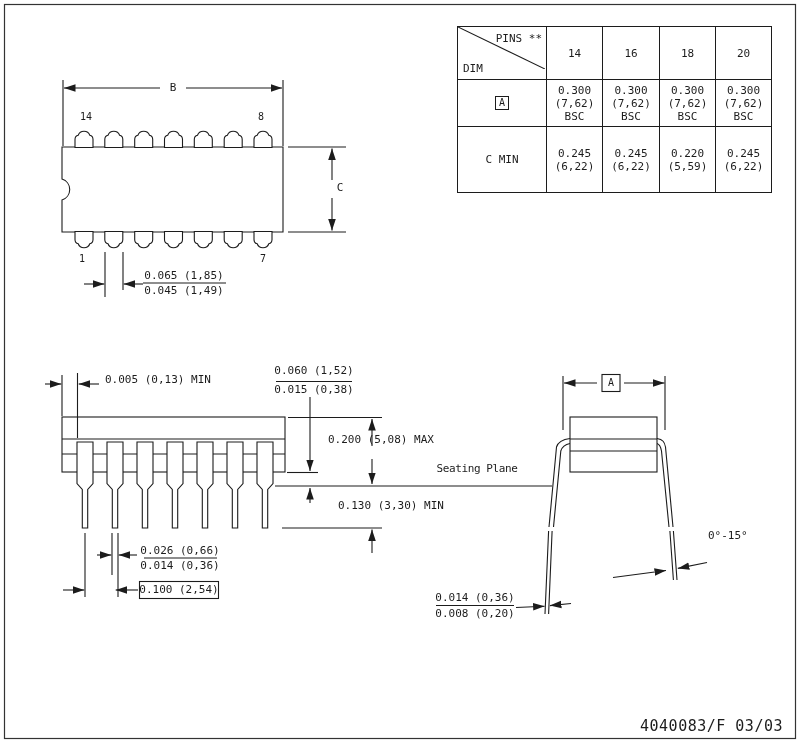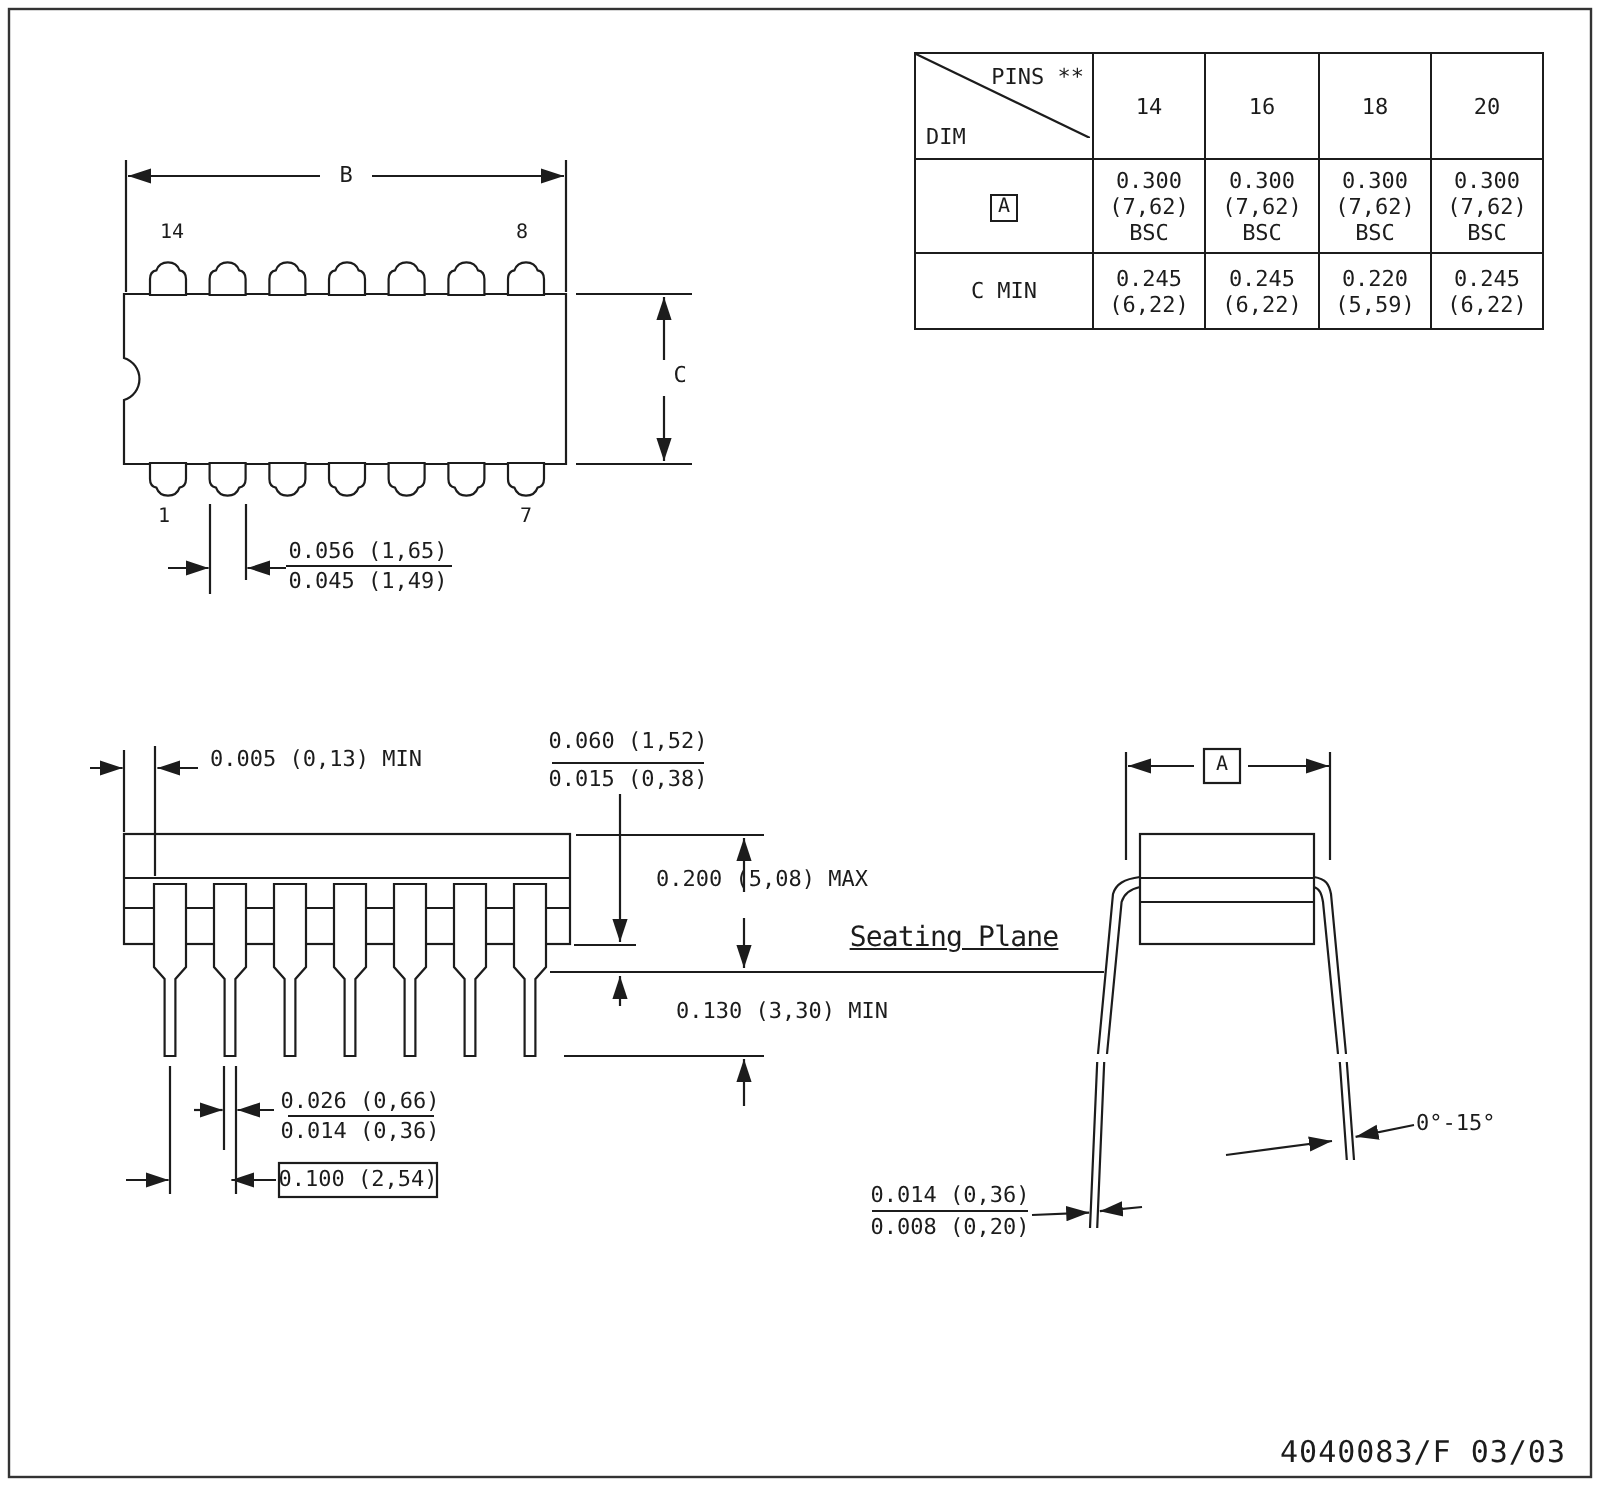--- a/index.html
+++ b/index.html
@@ -5,21 +5,21 @@
   html,body{margin:0;padding:0;background:#fff;}
   #page{position:relative;width:800px;height:743px;background:#fff;overflow:hidden;
         font-family:"DejaVu Sans Mono","Liberation Mono",monospace;color:#1c1c1c;}
   #gfx{position:absolute;left:0;top:0;}
   .t{position:absolute;font:11px "DejaVu Sans Mono","Liberation Mono",monospace;
      color:#1c1c1c;white-space:pre;line-height:12px;}
   .cy{transform:translateY(-50%);}
   .cxy{transform:translate(-50%,-50%);}
   .rx{transform:translate(-100%,-50%);}
   .f10{font-size:10px;}
-  .f105{font-size:14px;letter-spacing:-0.4px;text-decoration:underline;}
+  .f105{font-size:11px;letter-spacing:-0.4px;}
   .f14{font-size:15px;letter-spacing:.5px;}
   
   #dimtable{position:absolute;left:457px;top:26px;border-collapse:collapse;table-layout:fixed;
             font:11px "DejaVu Sans Mono","Liberation Mono",monospace;color:#1c1c1c;}
   #dimtable td{border:1.2px solid #1c1c1c;text-align:center;vertical-align:middle;
                padding:0;white-space:pre-line;line-height:13px;}
   #corner{position:relative;}
   #corner .pins{position:absolute;right:4px;top:5px;}
   #corner .dim{position:absolute;left:5px;bottom:4px;}
   #corner svg{position:absolute;left:0;top:0;}
@@ -156,35 +156,35 @@
       <path d="M571,603.5 L549.9,605.6" marker-end="url(#ah)"></path>
     </g>
   </svg>
 
   <div class="t cxy" style="left:173px;top:88px">B</div>
   <div class="t cxy" style="left:340px;top:188px">C</div>
   <div class="t cxy f10" style="left:86px;top:117px">14</div>
   <div class="t cxy f10" style="left:261px;top:117px">8</div>
   <div class="t cxy f10" style="left:82px;top:259px">1</div>
   <div class="t cxy f10" style="left:263px;top:259px">7</div>
-  <div class="t cxy" style="left:184px;top:276px">0.056 (1,65)</div>
+  <div class="t cxy" style="left:184px;top:276px">0.065 (1,85)</div>
   <div class="t cxy" style="left:184px;top:291px">0.045 (1,49)</div>
 
   <div class="t cy" style="left:105px;top:380px">0.005 (0,13) MIN</div>
   <div class="t cxy" style="left:314px;top:371px">0.060 (1,52)</div>
   <div class="t cxy" style="left:314px;top:390px">0.015 (0,38)</div>
   <div class="t cy" style="left:328px;top:440px">0.200 (5,08) MAX</div>
   <div class="t cxy f105" style="left:477px;top:469px">Seating Plane</div>
   <div class="t cy" style="left:338px;top:506px">0.130 (3,30) MIN</div>
   <div class="t cxy" style="left:180px;top:551px">0.026 (0,66)</div>
   <div class="t cxy" style="left:180px;top:566px">0.014 (0,36)</div>
   <div class="t cxy" style="left:179px;top:590px">0.100 (2,54)</div>
 
   <div class="t cxy f10" style="left:611px;top:382.5px">A</div>
-  <div class="t cy" style="left:708px;top:562px">0°-15°</div>
+  <div class="t cy" style="left:708px;top:536px">0°-15°</div>
   <div class="t cxy" style="left:475px;top:597.5px">0.014 (0,36)</div>
   <div class="t cxy" style="left:475px;top:613.5px">0.008 (0,20)</div>
 
   <div class="t rx f14" style="left:783px;top:726px">4040083/F 03/03</div>
 
   <table id="dimtable">
     <colgroup>
       <col style="width:89px">
         <col style="width:56px">
         <col style="width:57px">
@@ -213,21 +213,21 @@
       <td>0.300
 (7,62)
 BSC</td>
       <td>0.300
 (7,62)
 BSC</td>
       <td>0.300
 (7,62)
 BSC</td>
     </tr>
-    <tr style="height:38px">
+    <tr style="height:66px">
       <td>C  MIN</td>
       <td>0.245
 (6,22)</td>
       <td>0.245
 (6,22)</td>
       <td>0.220
 (5,59)</td>
       <td>0.245
 (6,22)</td>
     </tr>

